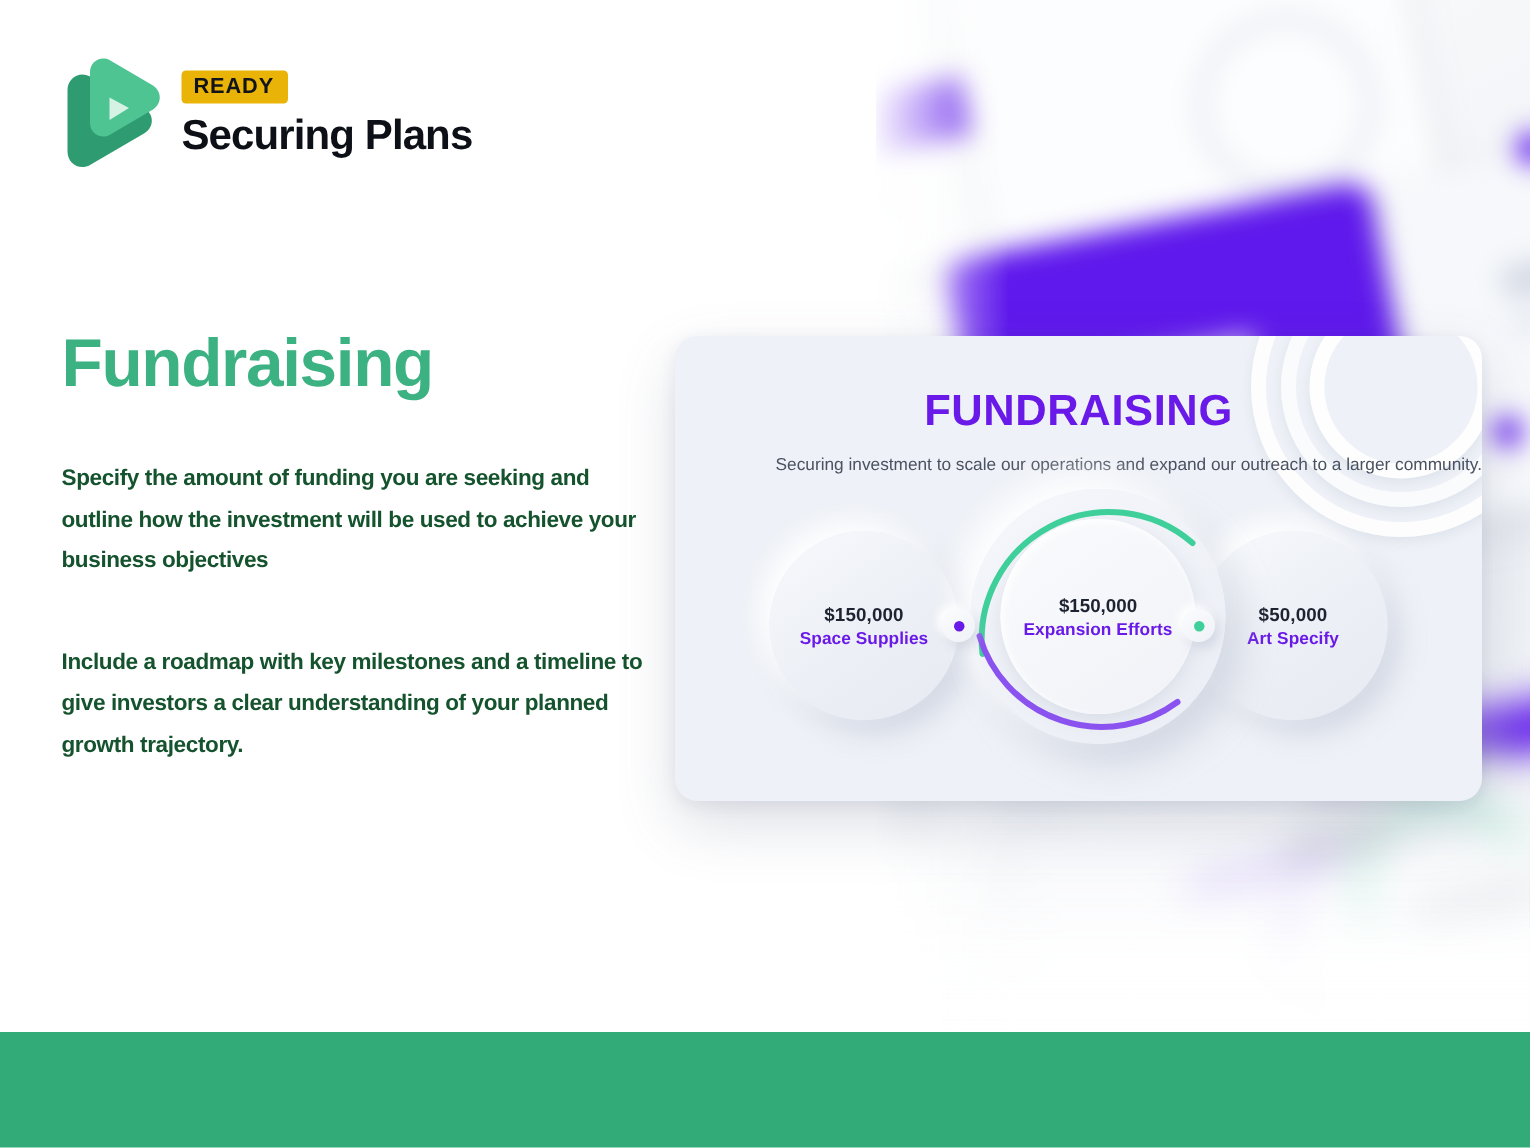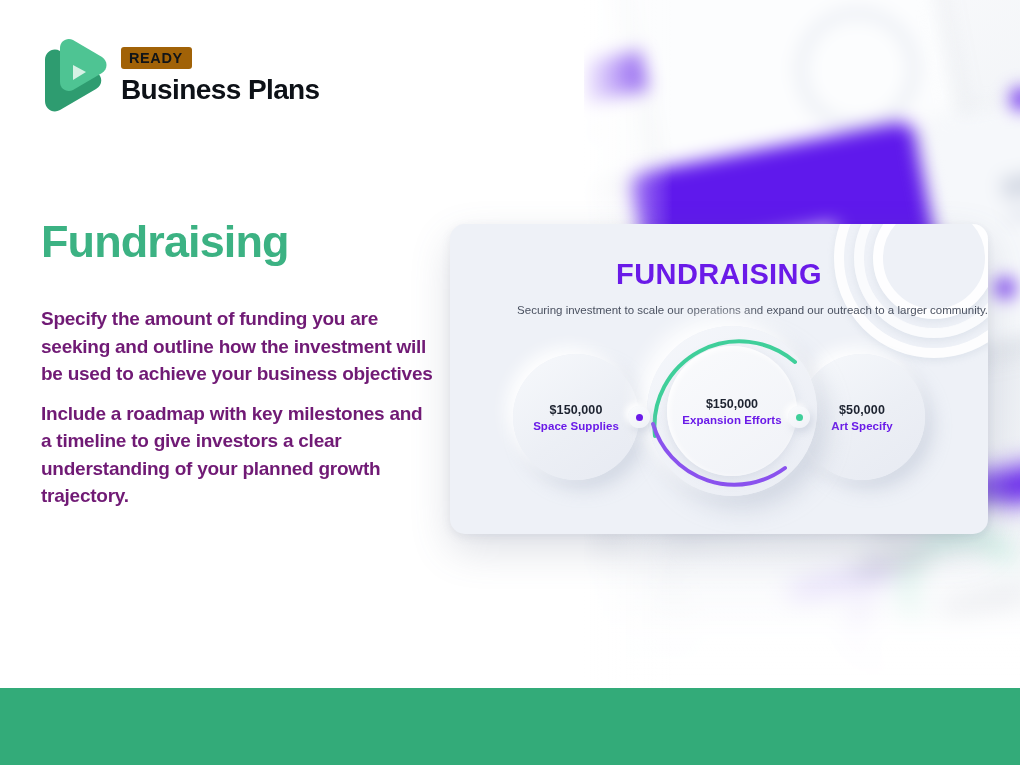--- a/index.html
+++ b/index.html
@@ -54,39 +54,39 @@
     background:#ffffff; z-index:3;
   }
 
   
   .logo-wrap { position:absolute; left:41px; top:38px; z-index:6; display:flex; align-items:center; gap:14px; }
   .logo-mark { position:relative; width:66px; height:76px; }
   .logo-mark svg { display:block; }
   .logo-text { display:flex; flex-direction:column; gap:5px; }
   .ready-badge {
     align-self:flex-start;
-    background:#a16207; color:#111418;
+    background:#eab308; color:#111418;
     font-size:14.5px; font-weight:700; letter-spacing:.6px;
     padding:3px 9px 3px 8px; border-radius:3px;
   }
   .brand-name {
     font-size:28px; font-weight:700; color:#0d1117; letter-spacing:-.6px;
   }
 
   
   .headline {
     position:absolute; left:41px; top:216px; z-index:6;
     font-size:45px; font-weight:700; color:#3cb283; letter-spacing:-.9px;
   }
   .paras { position:absolute; left:41px; top:305px; width:392px; z-index:6; }
   .para {
-    font-size:19px; font-weight:700; color:#701a75;
+    font-size:15px; font-weight:700; color:#14532d;
     line-height:27.5px; letter-spacing:-.25px;
   }
-  .para + .para { margin-top:12px; }
+  .para + .para { margin-top:40px; }
 
   
   .slide-card {
     position:absolute; left:450px; top:224px; width:538px; height:310px;
     background:#eef1f7; border-radius:15px; z-index:5;
     box-shadow:0 16px 40px rgba(90,100,130,.20), 0 3px 10px rgba(90,100,130,.10);
     overflow:hidden;
   }
   .card-rings { position:absolute; right:-52px; top:-66px; width:230px; height:200px; }
   .card-rings span {
@@ -218,21 +218,21 @@
   <div class="logo-wrap">
     <div class="logo-mark">
       <svg width="66" height="76" viewBox="0 0 66 76" xmlns="http://www.w3.org/2000/svg">
         <path d="M4 22 C4 14 12 9 19 13 L55 34 C62 38 62 47 55 51 L19 72 C12 76 4 71 4 63 Z" fill="#2e9c70"></path>
         <path d="M19 10 C19 3 26 -1 32 2 L61 19 C67 23 67 31 61 35 L32 52 C26 55 19 51 19 44 Z" fill="#4ec493"></path>
         <path d="M32 27 L45 34 L32 42 Z" fill="#d6f2e5"></path>
       </svg>
     </div>
     <div class="logo-text">
       <span class="ready-badge">READY</span>
-      <span class="brand-name">Business Plans</span>
+      <span class="brand-name">Securing Plans</span>
     </div>
   </div>
 
   <div class="headline">Fundraising</div>
 
   <div class="paras">
     <p class="para">Specify the amount of funding you are seeking and outline how the investment will be used to achieve your business objectives</p>
     <p class="para">Include a roadmap with key milestones and a timeline to give investors a clear understanding of your planned growth trajectory.</p>
   </div>
 

